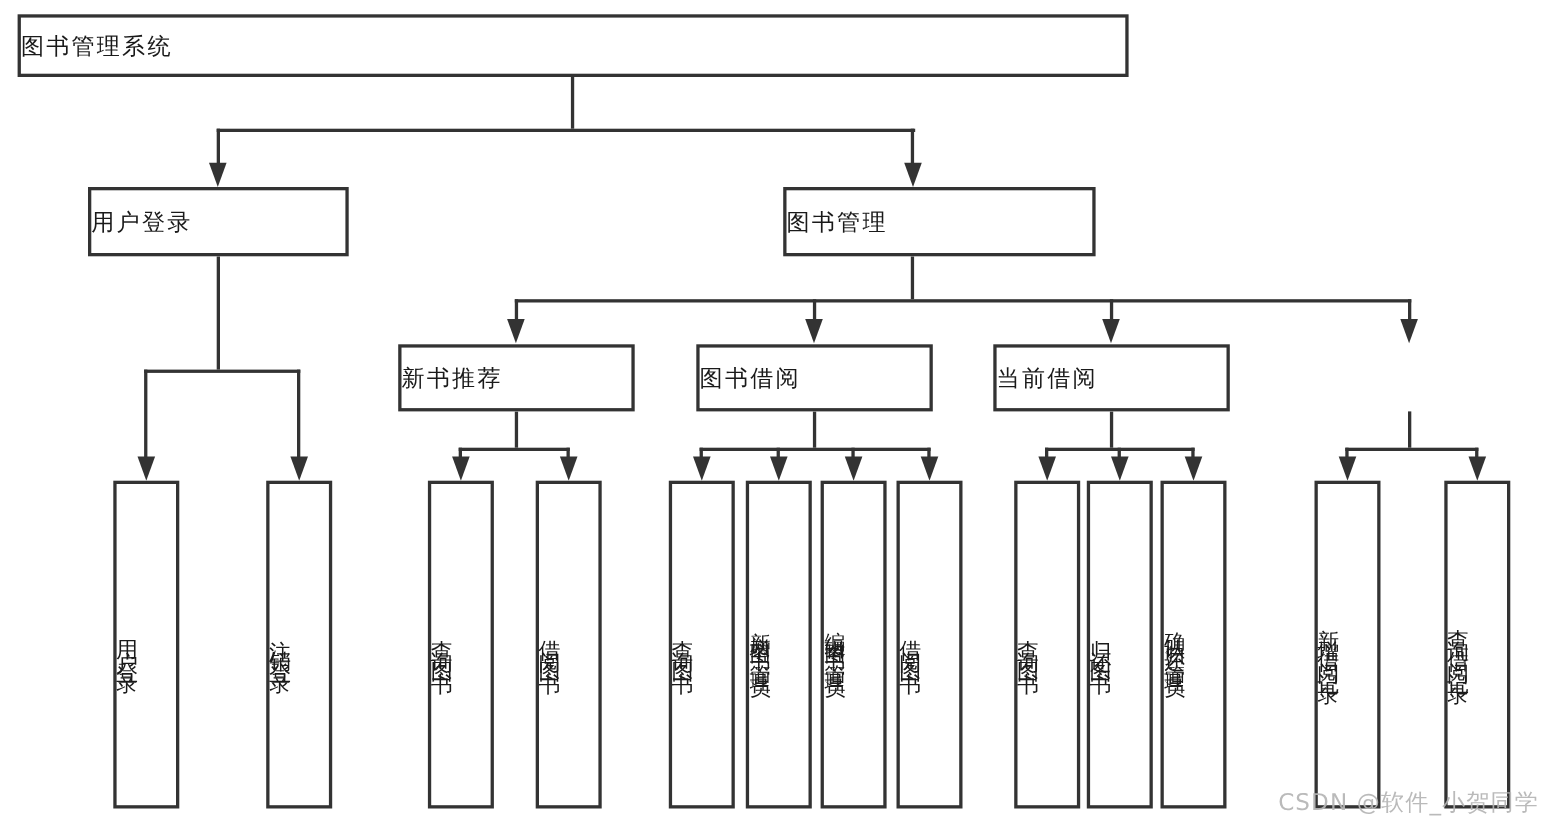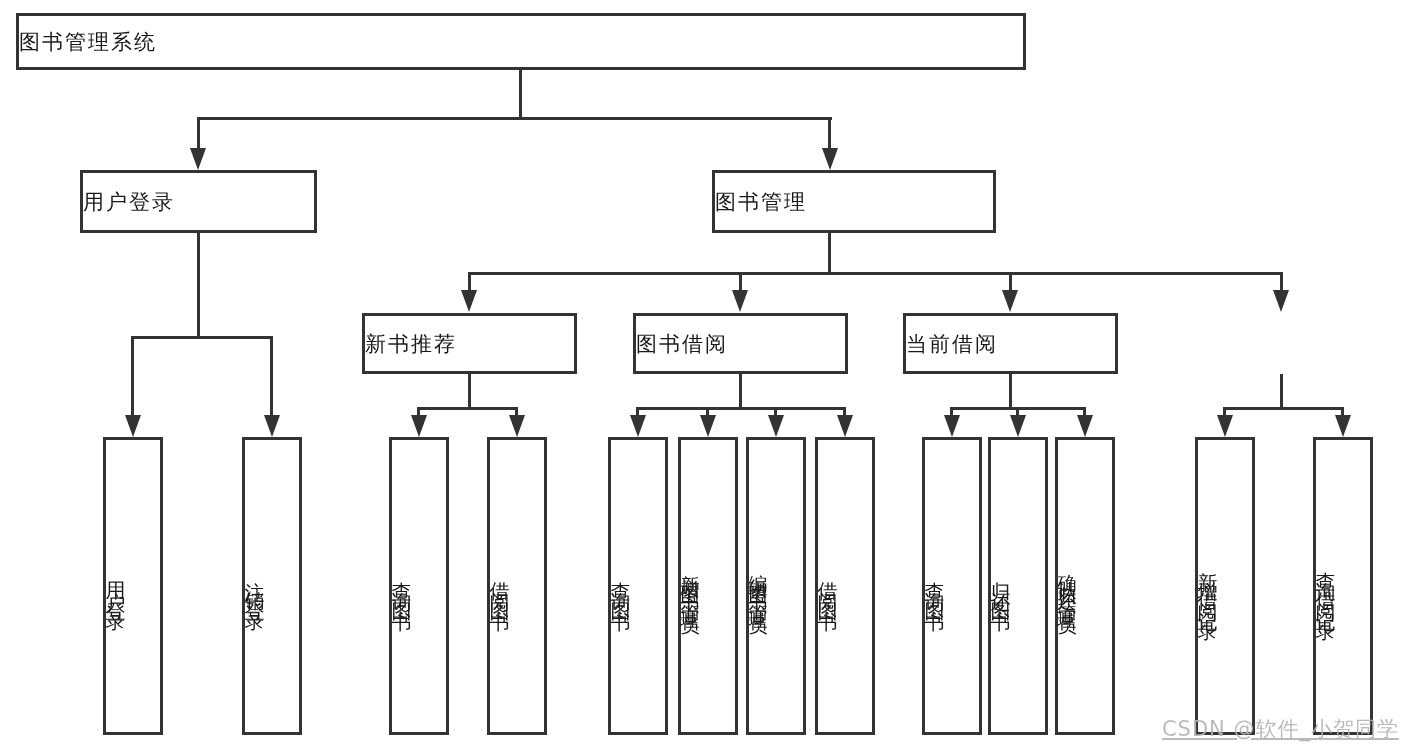--- a/index.html
+++ b/index.html
@@ -47,21 +47,20 @@
   }
   .watermark{
     position:absolute;
     right:6px;bottom:4px;
     font-size:21px;
     letter-spacing:1px;
     color:var(--wm);
     opacity:.92;
     z-index:5;
     white-space:nowrap;
-    text-decoration:underline;
   }
 </style>
 </head>
 <body>
 
 <div class="stage">
 
   <div class="box" style="left:16px;top:13px;width:1010px;height:57px">
     <span class="h-label">图书管理系统</span>
   </div>

